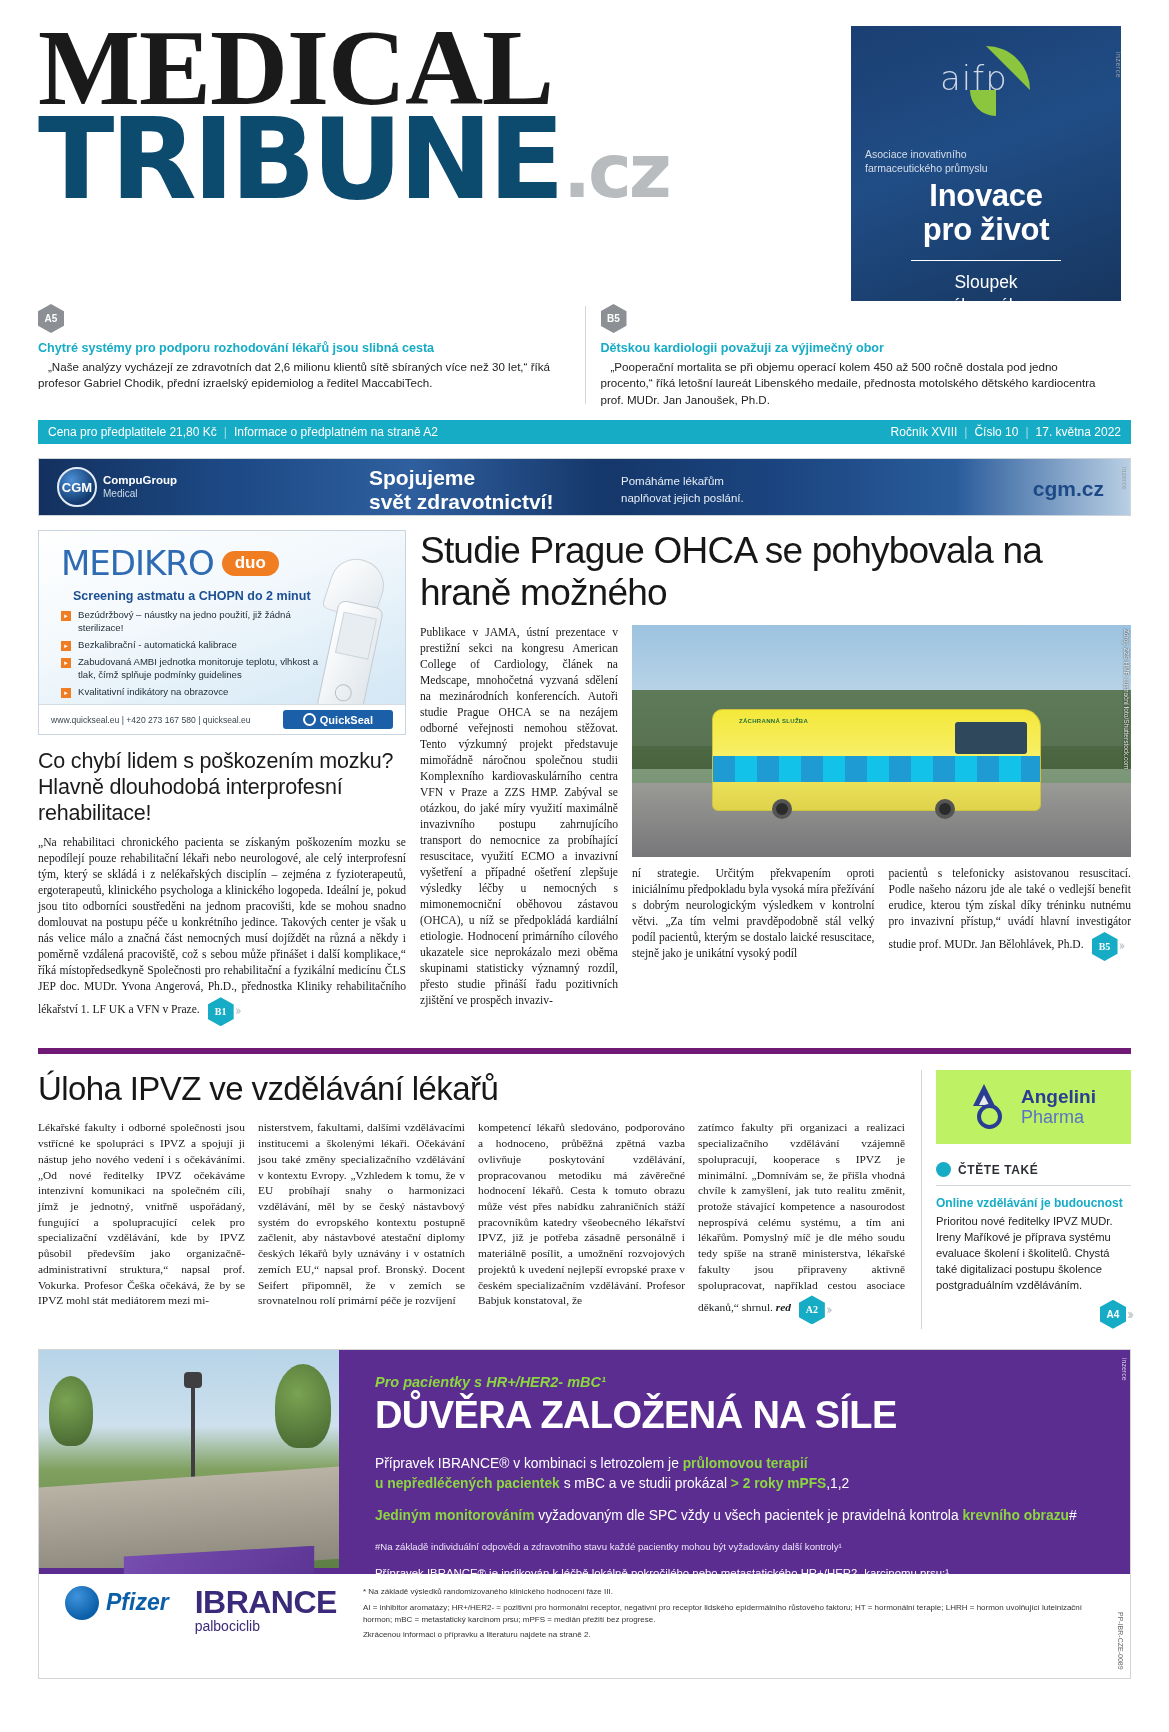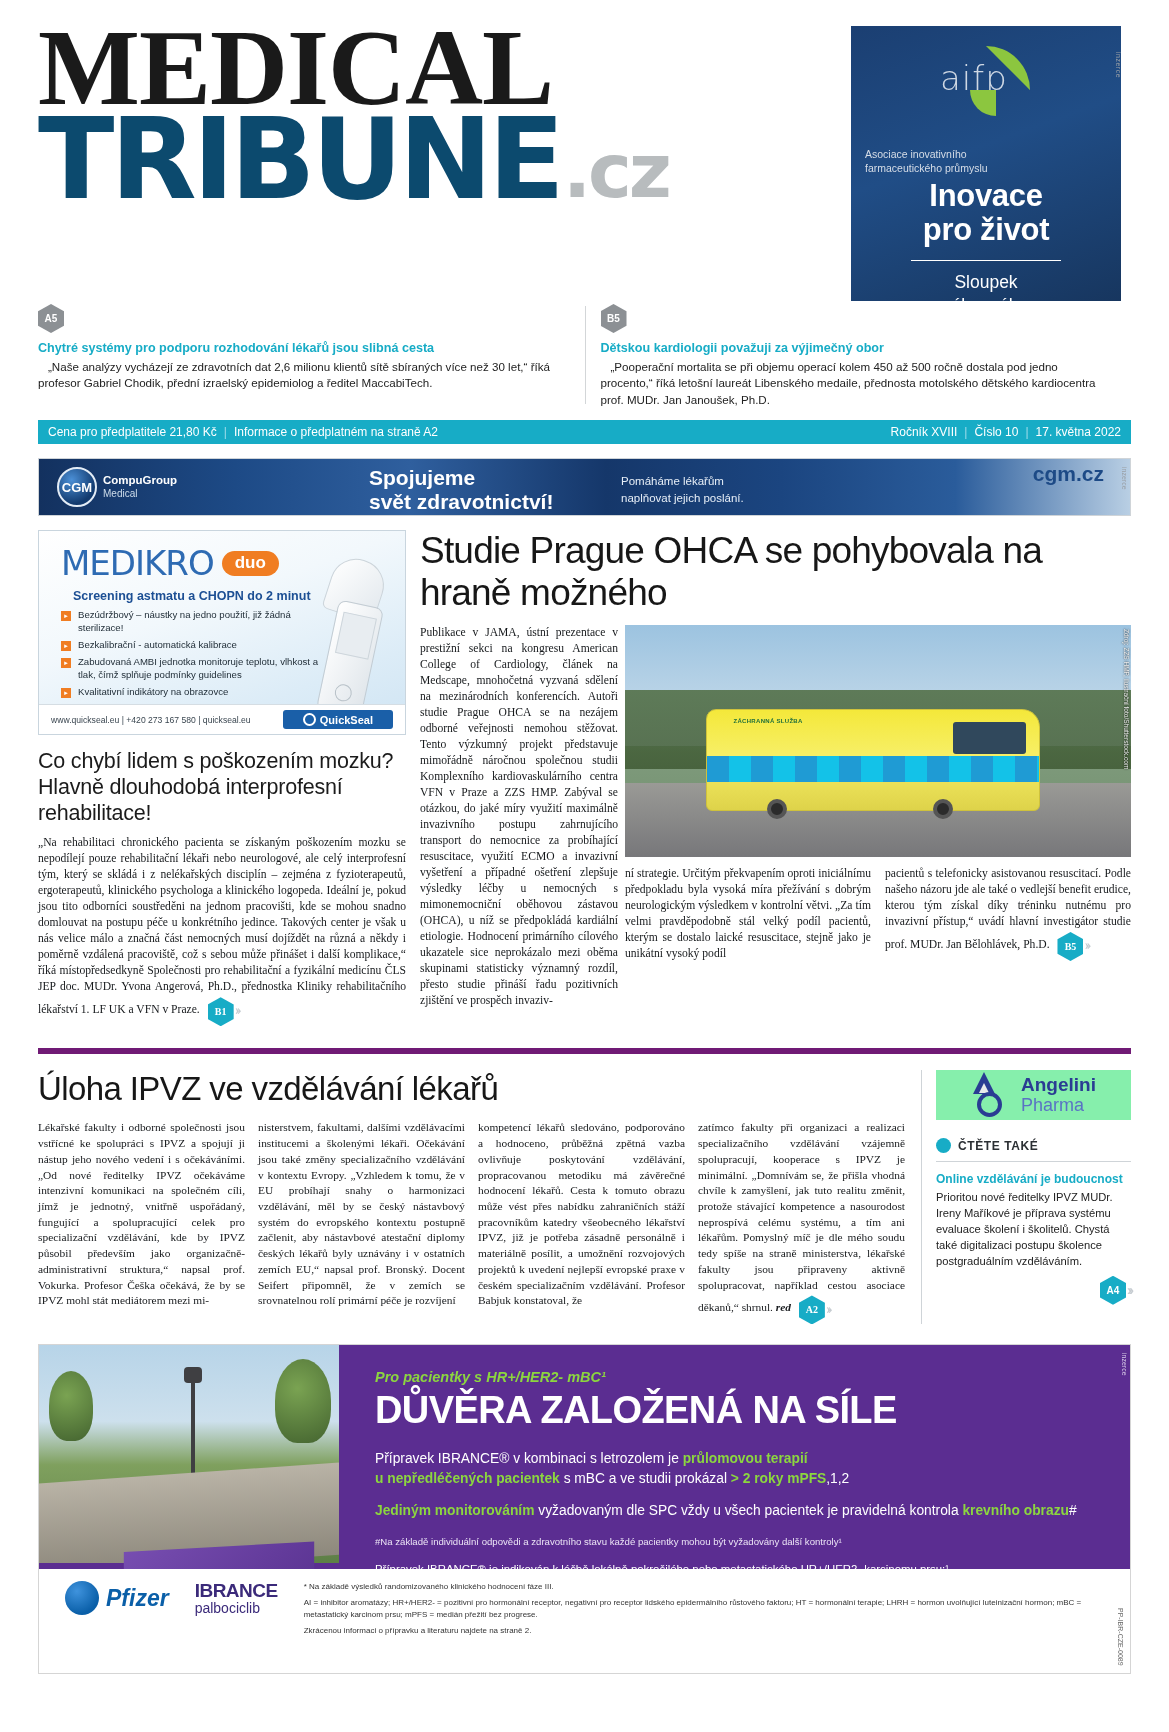--- a/index.html
+++ b/index.html
@@ -142,21 +142,21 @@
   .cgm-name span { font-size: 10px; color: #cddcea; }
   .cgm-claim {
     position: absolute; left: 330px; top: 7px;
     font-size: 21px; font-weight: 700; line-height: 1.12;
   }
   .cgm-sub {
     position: absolute; left: 582px; top: 14px;
     font-size: 11.5px; line-height: 1.45; color: #e6eef7;
   }
   .cgm-url {
-    position: absolute; right: 26px; top: 3px;
+    position: absolute; right: 26px; top: 18px;
     font-size: 21px; font-weight: 700; color: #1d4a86;
   }
 
   
   .main-area { display: flex; margin-top: 14px; gap: 14px; }
   .col-left-ad { width: 368px; flex: 0 0 368px; }
 
   
   .medikro {
     position: relative; height: 205px;
@@ -248,21 +248,21 @@
     vertical-align: middle; margin-left: 5px;
   }
   .chev { color: #c6ccd1; font-size: 15px; font-weight: 700; letter-spacing: -3px; }
 
   
   .col-main { flex: 1; }
   .main-head {
     font-size: 37px; line-height: 1.12; font-weight: 400;
     color: #171717; letter-spacing: -0.8px; margin-bottom: 12px;
   }
-  .main-row { display: flex; gap: 7px; }
+  .main-row { display: flex; gap: 14px; }
   .main-col { font-family: "Liberation Serif", serif; font-size: 11.6px;
     line-height: 1.38; text-align: justify; color: #16191c; }
   .mc1 { width: 198px; flex: 0 0 198px; }
   .photo-wrap { flex: 1; position: relative; }
   .photo {
     position: relative; width: 100%; height: 232px;
     background: linear-gradient(#8fb6d8 0%, #9dc4de 38%, #7f9a7c 55%, #6f8f6c 100%);
     overflow: hidden;
   }
   .ph-sky { position: absolute; inset: 0 0 48% 0; background: linear-gradient(#9cc3e0,#cfe0ec); }
@@ -310,21 +310,21 @@
     font-size: 33px; font-weight: 400; color: #171717;
     letter-spacing: -0.6px; margin-bottom: 12px;
   }
   .ipvz-cols { display: flex; gap: 13px; }
   .ipvz-col { flex: 1; font-family: "Liberation Serif", serif;
     font-size: 11.4px; line-height: 1.38; text-align: justify; color: #16191c; }
   .red-sig { font-weight: 700; font-style: italic; font-family: "Liberation Serif", serif; }
 
   .sidebar { width: 210px; flex: 0 0 210px; border-left: 1px solid #cfd4d8; padding-left: 14px; }
   .angelini {
-    background: #86efac; padding: 2px 12px;
+    background: #bef264; padding: 14px 12px;
     display: flex; align-items: center; gap: 10px; justify-content: center;
   }
   .ang-mark { width: 40px; height: 46px; position: relative; }
   .ang-a {
     position: absolute; left: 2px; top: 0;
     width: 0; height: 0;
     border-left: 11px solid transparent;
     border-right: 11px solid transparent;
     border-bottom: 22px solid #2a3c93;
   }
@@ -407,21 +407,21 @@
   }
   .pfizer {
     display: flex; align-items: center; gap: 7px;
     color: #0a5fa8; font-style: italic; font-weight: 700; font-size: 23px;
   }
   .pf-mark {
     width: 34px; height: 34px; border-radius: 50%;
     background: radial-gradient(circle at 35% 30%, #3f93dd, #0a5fa8 70%);
   }
   .ibr-logo { line-height: 1.05; }
-  .ibr-logo b { font-size: 19px; color: #3b2a7a; letter-spacing: -0.5px; }
+  .ibr-logo b { font-size: 32px; color: #3b2a7a; letter-spacing: -0.5px; }
   .ibr-logo span { font-size: 14px; color: #3b2a7a; display: block; }
   .ib-foot { flex: 1; font-size: 8px; line-height: 1.48; color: #333; }
   .ib-foot .lead { margin-bottom: 4px; }
   .ib-code {
     position: absolute; right: 6px; bottom: 8px;
     writing-mode: vertical-rl; font-size: 7px; color: #666;
   }
   .inz-side {
     position: absolute; right: 2px; top: 8px;
     writing-mode: vertical-rl; font-size: 7px; color: #9aa0a6;

